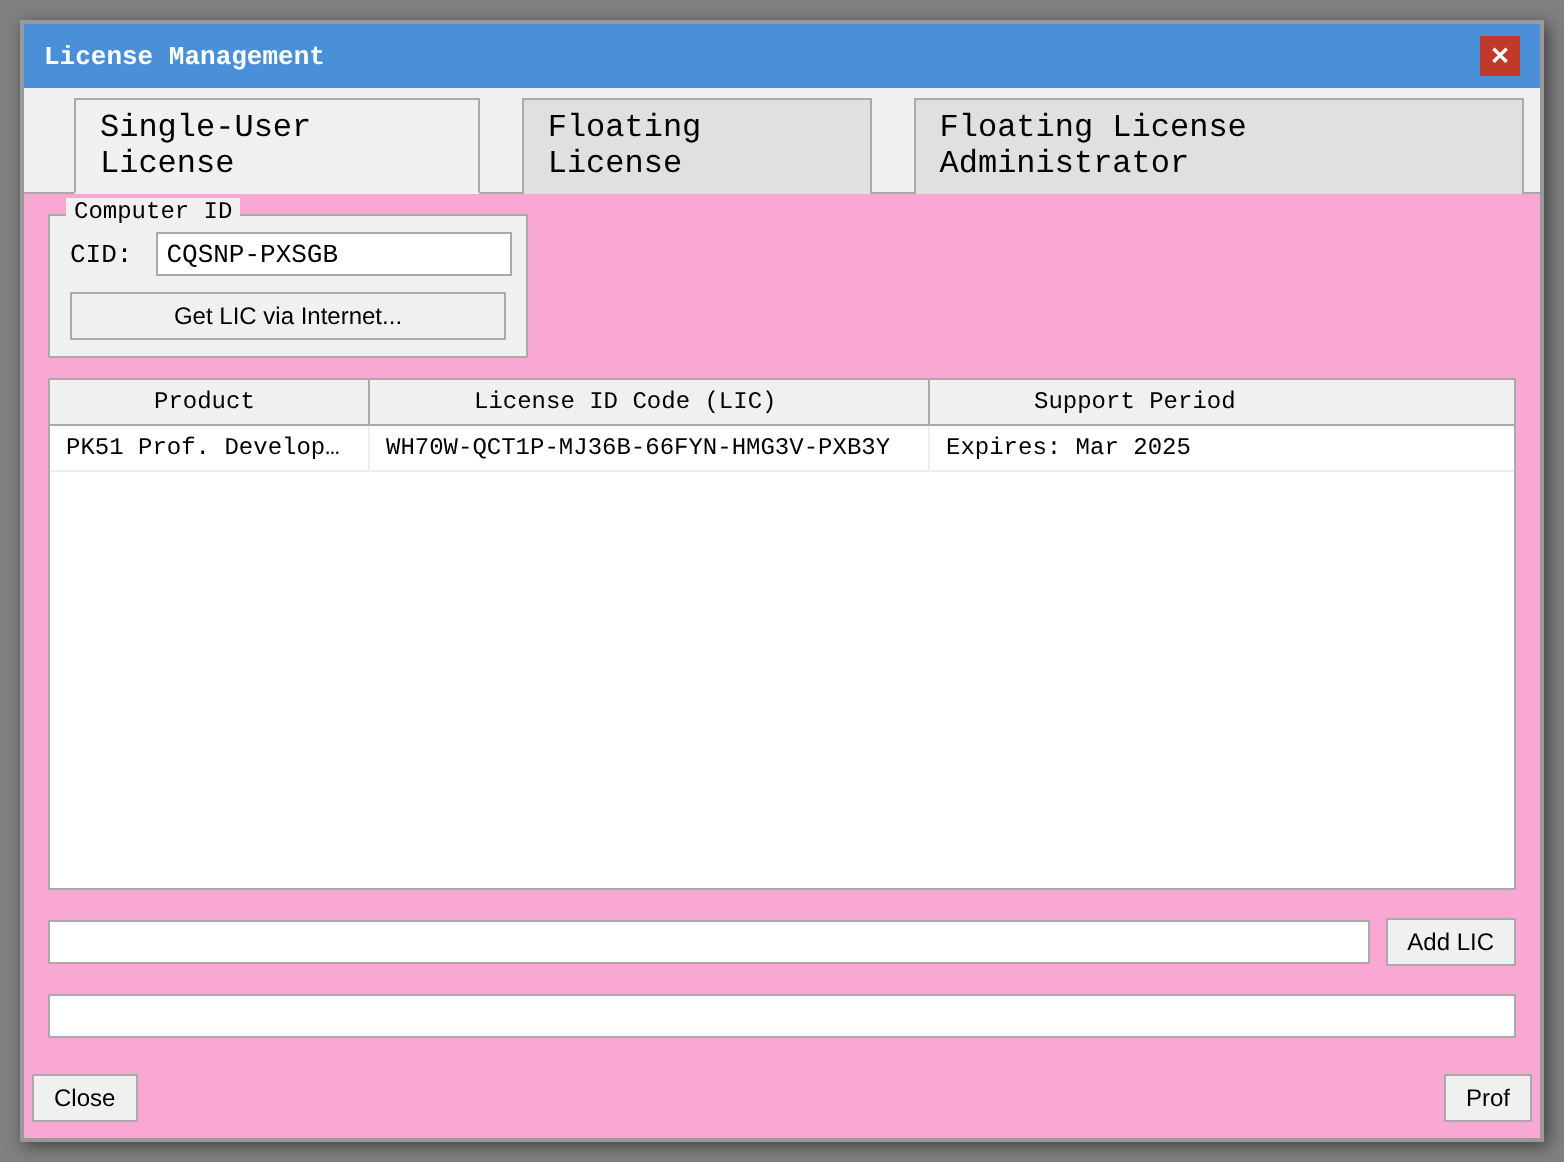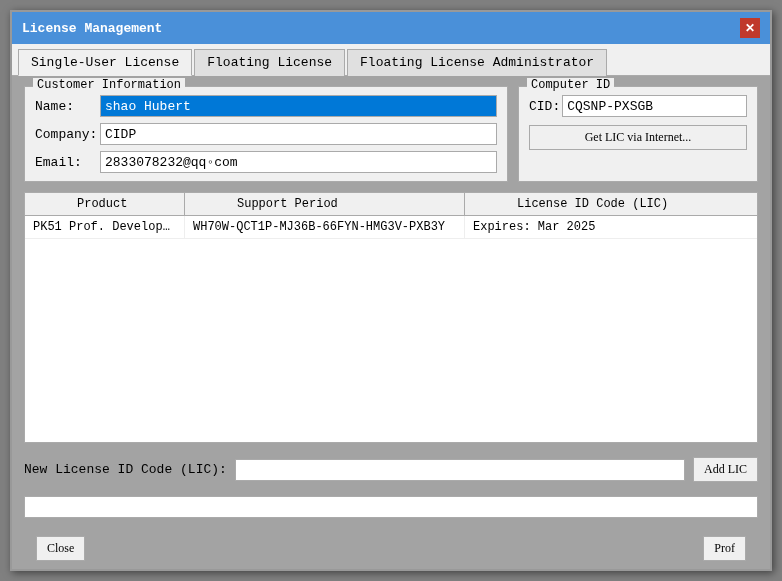--- a/index.html
+++ b/index.html
@@ -10,21 +10,21 @@
       display: flex;
       justify-content: center;
       align-items: center;
       width: 782px;
       height: 581px;
       overflow: hidden;
     }
     .window {
       width: 762px;
       height: 561px;
-      background: #a3a3a3;
+      background: #f9a8d4;
       border: 2px solid #999;
       box-shadow: 2px 2px 8px rgba(0,0,0,0.5);
       display: flex;
       flex-direction: column;
     }
     .title-bar {
       background: #4a90d9;
       color: white;
       padding: 6px 10px;
       display: flex;
@@ -58,24 +58,25 @@
       padding: 4px 6px 0;
       flex-shrink: 0;
     }
     .tab {
       padding: 5px 12px;
       border: 1px solid #aaa;
       border-bottom: none;
       background: #e0e0e0;
       cursor: pointer;
       font-family: 'Courier New', Courier, monospace;
-      font-size: 13px;
+      font-size: 16px;
       margin-right: 2px;
       position: relative;
       top: 1px;
+      margin-left: 19px;
     }
     .tab.active {
       background: #f0f0f0;
       border-bottom: 1px solid #f0f0f0;
       z-index: 1;
     }
     .content {
       flex: 1;
       padding: 10px 12px;
       display: flex;
@@ -133,42 +134,42 @@
       width: 240px;
       position: relative;
       background: #f0f0f0;
       display: flex;
       flex-direction: column;
       gap: 8px;
     }
     .cid-row {
       display: flex;
       align-items: center;
-      gap: 2px;
+      gap: 12px;
     }
     .cid-label {
       font-family: 'Courier New', Courier, monospace;
       font-size: 13px;
       white-space: nowrap;
     }
     .cid-input {
       flex: 1;
       height: 22px;
       border: 1px solid #aaa;
       background: white;
       padding: 2px 4px;
       font-family: 'Courier New', Courier, monospace;
       font-size: 13px;
     }
     .btn {
       padding: 4px 10px;
       background: #f0f0f0;
       border: 1px solid #aaa;
       cursor: pointer;
-      font-family: Liberation Serif, serif;
+      font-family: Liberation Sans, sans-serif;
       font-size: 12px;
       white-space: nowrap;
     }
     .license-table {
       border: 1px solid #aaa;
       flex: 1;
       overflow-y: auto;
       background: white;
     }
     .table-header {
@@ -225,21 +226,21 @@
     .status-bar {
       height: 22px;
       border: 1px solid #aaa;
       background: white;
       flex-shrink: 0;
     }
     .footer {
       display: flex;
       justify-content: space-between;
       align-items: flex-end;
-      padding: 8px 24px;
+      padding: 8px 4px;
       flex-shrink: 0;
     }
     .footer-url {
       font-family: 'Courier New', Courier, monospace;
       font-size: 11px;
       color: #0000cc;
       text-decoration: underline;
     }
     .footer-btns {
       display: flex;
@@ -265,61 +266,45 @@
     </div>
     <div class="tab">
       <span>Floating License Administrator</span>
     </div>
   </div>
 
   <div class="content">
 
     <div class="top-row">
 
-      <div class="customer-info">
-        <span class="group-label">Customer Information</span>
-        <div class="form-row">
-          <span class="form-label">Name:</span>
-          <input class="form-input selected" type="text" value="shao Hubert" style="">
-        </div>
-        <div class="form-row">
-          <span class="form-label">Company:</span>
-          <input class="form-input" type="text" value="CIDP" style="">
-        </div>
-        <div class="form-row">
-          <span class="form-label">Email:</span>
-          <input class="form-input" type="text" value="2833078232@qq◦com" style="">
-        </div>
-      </div>
 
       <div class="computer-id">
         <span class="group-label">Computer ID</span>
         <div class="cid-row">
           <span class="cid-label">CID:</span>
           <input class="cid-input" type="text" value="CQSNP-PXSGB" style="">
         </div>
         <button class="btn">Get LIC via Internet...</button>
       </div>
     </div>
 
     <div class="license-table">
       <div class="table-header">
         <div class="table-header-cell">Product</div>
+        <div class="table-header-cell">License ID Code (LIC)</div>
         <div class="table-header-cell">Support Period</div>
-        <div class="table-header-cell">License ID Code (LIC)</div>
       </div>
       <div class="table-row">
         <div class="table-cell">PK51 Prof. Developers Kit</div>
         <div class="table-cell">WH70W-QCT1P-MJ36B-66FYN-HMG3V-PXB3Y</div>
         <div class="table-cell">Expires: Mar 2025</div>
       </div>
     </div>
 
     <div class="bottom-bar">
-      <span class="new-lic-label">New License ID Code (LIC):</span>
       <input class="new-lic-input" type="text" style="">
       <button class="btn">Add LIC</button>
     </div>
 
     <div class="status-bar"></div>
   </div>
 
   <div class="footer">
     <div class="footer-btns">
       <button class="btn">Close</button>

